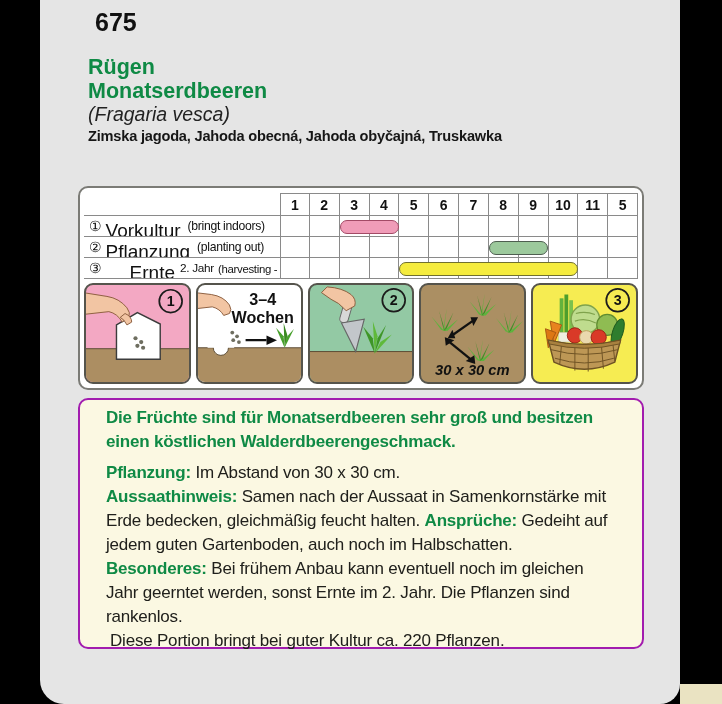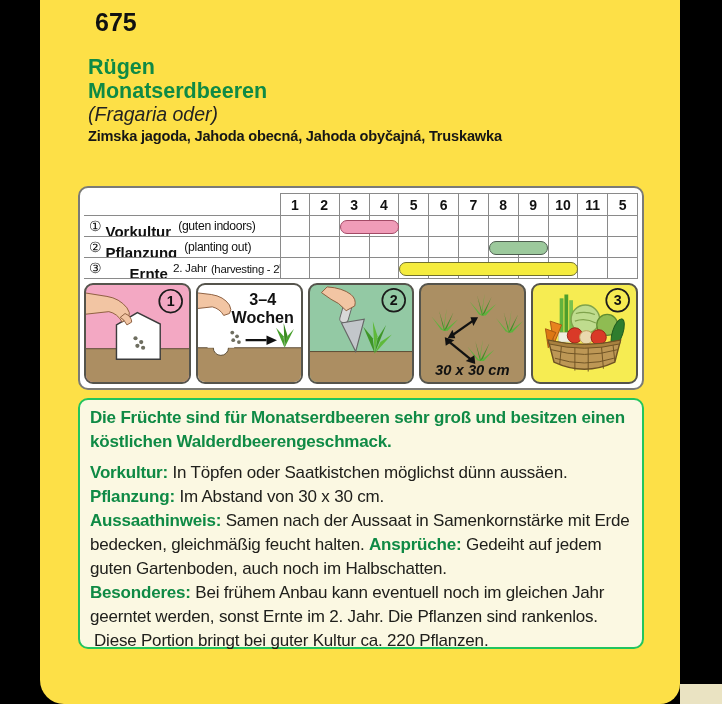--- a/index.html
+++ b/index.html
@@ -1,17 +1,17 @@
 <!DOCTYPE html>
 <html><head>
 <meta charset="utf-8">
 <style>
   html,body{margin:0;padding:0;background:#000;}
   body{width:722px;height:704px;position:relative;font-family:"Liberation Sans",sans-serif;}
-  .page{position:absolute;left:40px;top:0;width:640px;height:704px;background:#fde047;
+  .page{position:absolute;left:40px;top:0;width:640px;height:704px;background:#e5e5e5;
         border-radius:0 0 20px 24px;overflow:hidden;}
   .patch{position:absolute;right:0;bottom:0;width:42px;height:20px;background:#EAE3C2;}
 
   
   .pagenum{position:absolute;left:55px;top:8px;font-size:25px;font-weight:bold;color:#111;}
   .title{position:absolute;left:48px;top:55px;font-size:21.5px;line-height:24px;font-weight:bold;color:#0F8A45;}
   .botanical{position:absolute;left:48px;top:103px;font-size:19.5px;font-style:italic;color:#222;}
   .synonyms{position:absolute;left:48px;top:127px;font-size:14.6px;line-height:19.5px;font-weight:bold;color:#161616;letter-spacing:-0.2px;white-space:nowrap;}
 
   
@@ -21,64 +21,64 @@
        grid-template-columns:196px repeat(12,1fr);grid-template-rows:23px 21px 21px 21px;}
   .c{box-sizing:border-box;}
   .mh{border-top:1px solid #8a8a8a;border-right:1px solid #8a8a8a;border-bottom:1px solid #8a8a8a;
       display:flex;align-items:center;justify-content:center;font-size:14px;font-weight:bold;color:#111;}
   .md{border-right:1px solid #8a8a8a;border-bottom:1px solid #8a8a8a;}
   .ml{border-left:1px solid #8a8a8a;}
   .lh{border-bottom:1px solid #8a8a8a;}
   .ld{border-bottom:1px solid #8a8a8a;display:flex;align-items:center;padding-left:5px;
       white-space:nowrap;overflow:hidden;font-size:12.5px;color:#111;}
   .ld .num{font-size:14px;margin-right:4px;}
-  .ld .nm{font-weight:bold;font-size:15px;margin-right:7px;margin-top:10px;}
+  .ld .nm{font-weight:normal;font-size:19px;margin-right:7px;margin-top:10px;}
   .ld .mid{font-size:11.8px;margin-right:4px;letter-spacing:-0.3px;}
   .ld .en{font-size:12.2px;letter-spacing:-0.3px;}
   .ld.tight .nm{margin-right:5px;padding-left:24px;}
   .ld.tight .en{font-size:11.4px;}
   sup{font-size:0.65em;}
   .bar{position:absolute;height:14px;border:1.5px solid #000;border-radius:7px;box-sizing:border-box;}
   .bar0{top:27px;} .bar1{top:48px;} .bar2{top:69px;}
 
   
   .picto-row{position:absolute;left:4px;top:95px;width:calc(100% - 8px);height:101px;display:flex;gap:5px;}
   .tile{flex:1;position:relative;border:2px solid #55544c;border-radius:9px;box-sizing:border-box;overflow:hidden;}
   .tile svg{position:absolute;left:0;top:0;width:100%;height:100%;}
   .t1{background:#F3A8C3;} .t2{background:#ffffff;} .t3{background:#93C9A4;}
   .t4{background:#AB8F63;font-style:italic;} .t5{background:#F6EC52;}
   svg text{font-family:"Liberation Sans",sans-serif;font-weight:bold;fill:#111;}
   .circ{fill:none;stroke:#1c1c1c;stroke-width:1.8;}
   .circnum{font-size:15px;text-anchor:middle;}
 
   
   .infobox{position:absolute;left:38px;top:398px;width:566px;height:251px;background:#FBF8E2;
-           border:2px solid #22c55e;border-radius:10px;box-sizing:border-box;
-           padding:6px 10px;font-size:17px;line-height:24px;color:#20201c;letter-spacing:-0.2px;}
+           border:2px solid #a21caf;border-radius:10px;box-sizing:border-box;
+           padding:6px 26px;font-size:17px;line-height:24px;color:#20201c;letter-spacing:-0.2px;}
   .infobox p{margin:0;}
   .infobox p.intro{margin-bottom:7px;font-weight:bold;color:#0F8A45;}
   .glabel{font-weight:bold;color:#0F8A45;}
   .portion{padding-left:4px;}
 
   
   .footer{position:absolute;left:42px;top:652px;font-size:13.2px;line-height:20px;color:#2a2a2a;
           letter-spacing:-0.25px;white-space:nowrap;}
 </style>
 </head>
 <body>
 
 <div class="page">
 
   <div class="pagenum">675</div>
 
   <div class="title">
     <div>Rügen</div>
     <div>Monatserdbeeren</div>
   </div>
-  <div class="botanical">(Fragaria oder)</div>
+  <div class="botanical">(Fragaria vesca)</div>
   <div class="synonyms">
     <div>Zimska jagoda, Jahoda obecná, Jahoda obyčajná, Truskawka</div>
   </div>
 
   <div class="panel">
     <div class="cal">
 
       <div class="c lh"></div>
       <div class="c mh ml">1</div>
       <div class="c mh">2</div>
@@ -89,21 +89,21 @@
       <div class="c mh">7</div>
       <div class="c mh">8</div>
       <div class="c mh">9</div>
       <div class="c mh">10</div>
       <div class="c mh">11</div>
       <div class="c mh">5</div>
 
       <div class="c ld">
         <span class="num">①</span>
         <span class="nm">Vorkultur</span>
-        <span class="en"><span>(guten indoors)</span><sup></sup><span></span></span>
+        <span class="en"><span>(bringt indoors)</span><sup></sup><span></span></span>
       </div>
       <div class="c md ml"></div>
         <div class="c md"></div>
         <div class="c md"></div>
         <div class="c md"></div>
         <div class="c md"></div>
         <div class="c md"></div>
         <div class="c md"></div>
         <div class="c md"></div>
         <div class="c md"></div>
@@ -270,21 +270,20 @@
           <path d="M16,58 Q54,67 92,58 L91,62 Q54,71 17,62 Z" fill="#A8813F" stroke="#6E5224" stroke-width="1"></path>
           <circle class="circ" cx="89" cy="16" r="12"></circle>
           <text class="circnum" x="89" y="21.5">3</text>
         </svg>
       </div>
     </div>
   </div>
 
   <div class="infobox">
     <p class="intro">Die Früchte sind für Monatserdbeeren sehr groß und besitzen einen köstlichen Walderdbeerengeschmack.</p>
-    <p><span class="glabel">Vorkultur:</span><span> In Töpfen oder Saatkistchen möglichst dünn aussäen.</span></p>
     <p><span class="glabel">Pflanzung:</span><span> Im Abstand von 30 x 30 cm.</span></p>
     <p><span class="glabel">Aussaathinweis:</span><span> Samen nach der Aussaat in Samenkornstärke mit Erde bedecken, gleichmäßig feucht halten.  </span> <span class="glabel">Ansprüche:</span><span> Gedeiht auf jedem guten Gartenboden, auch noch im Halbschatten.</span></p>
     <p><span class="glabel">Besonderes:</span><span> Bei frühem Anbau kann eventuell noch im gleichen Jahr geerntet werden, sonst Ernte im 2. Jahr. Die Pflanzen sind rankenlos.</span></p>
     <p><span class="portion">Diese Portion bringt bei guter Kultur ca. 220 Pflanzen.</span></p>
   </div>
 
 
 </div>
 
 <div class="patch"></div>

